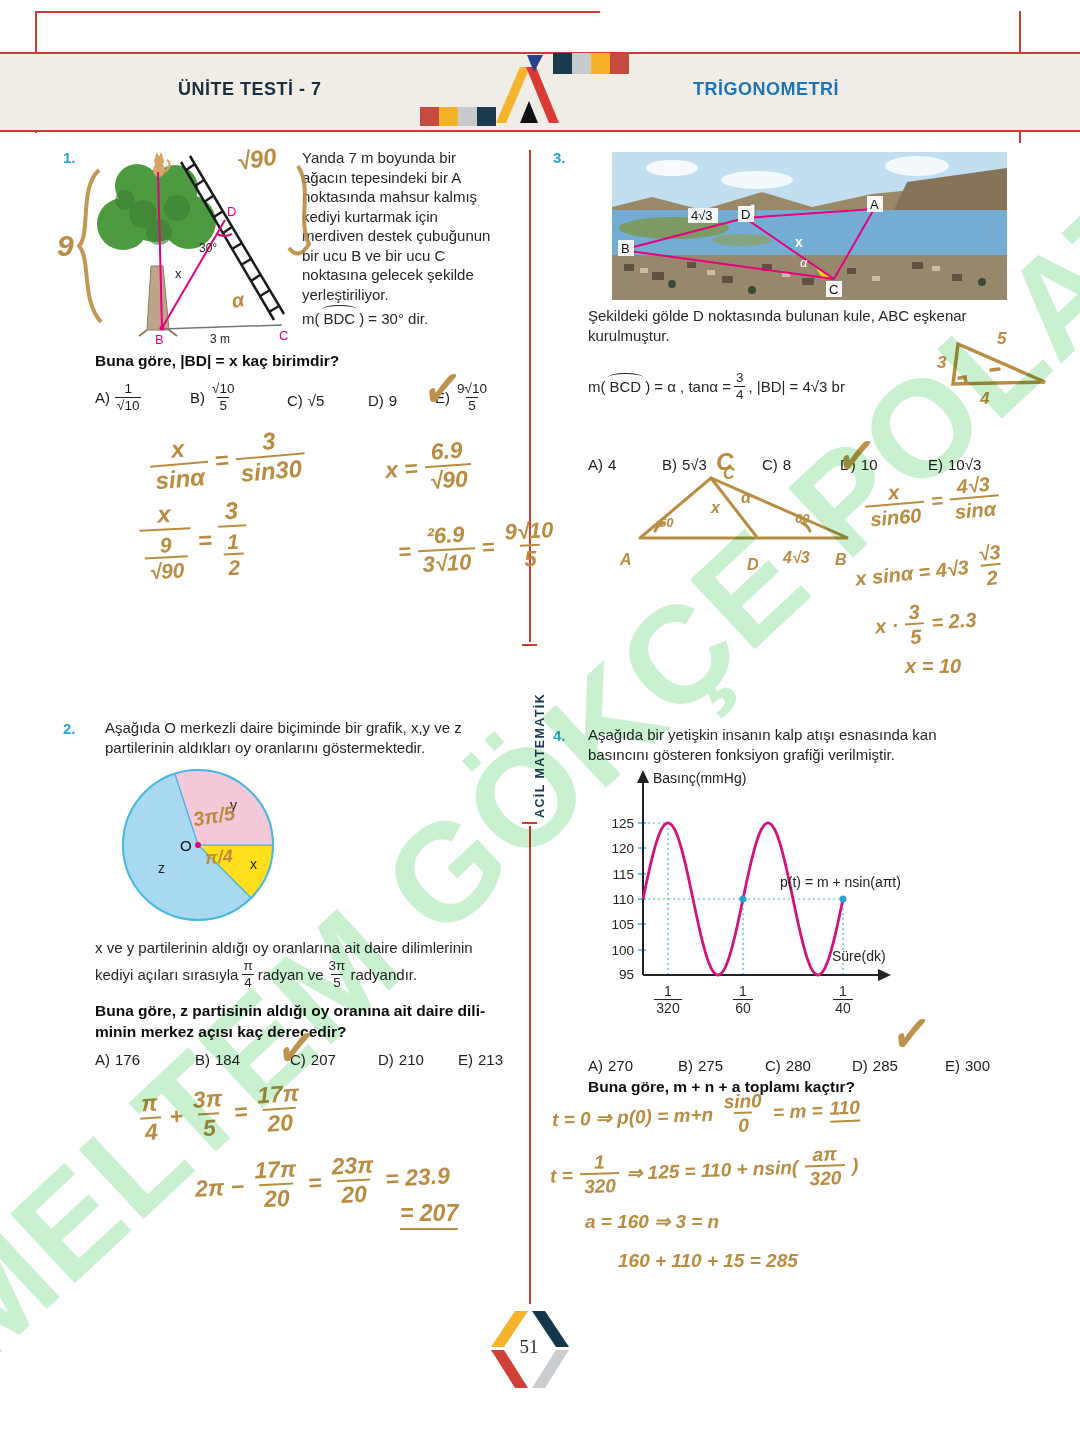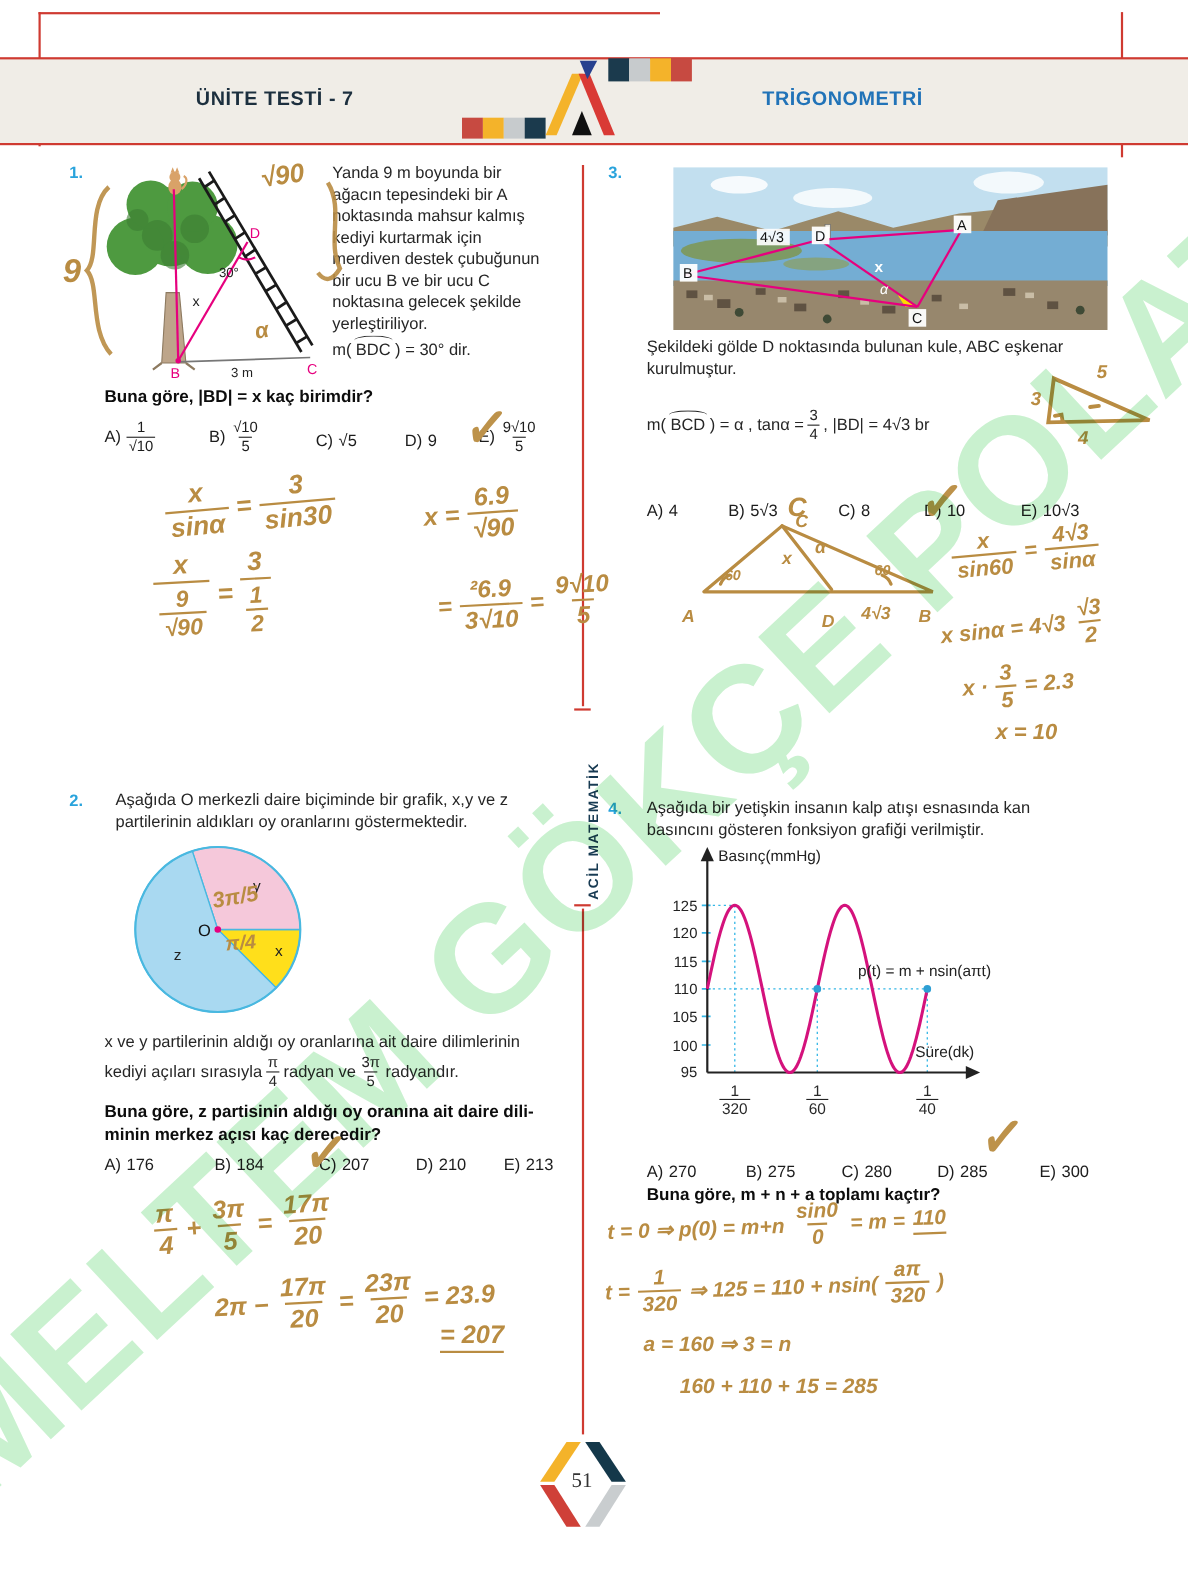--- a/index.html
+++ b/index.html
@@ -149,21 +149,21 @@
     <g stroke="#b98c42" stroke-width="4" fill="none" opacity="0.9">
       <path d="M44,22 C24,40 36,85 24,98 C36,111 26,152 46,174"></path>
       <path d="M243,18 C258,42 242,72 254,96 C247,108 240,108 234,100"></path>
     </g>
     <text x="2" y="108" font-size="30" font-style="italic" font-weight="bold" fill="#b98c42">9</text>
     <text x="183" y="22" font-size="24" font-style="italic" font-weight="bold" fill="#b98c42" transform="rotate(-8 183 22)">√90</text>
     <text x="178" y="160" font-size="20" font-style="italic" font-weight="bold" fill="#b98c42" transform="rotate(-10 178 160)">α</text>
   </svg>
 
   <div class="txt" style="left:302px;top:148px;width:210px">
-    <div>Yanda 9 m boyunda bir</div>
+    <div>Yanda 7 m boyunda bir</div>
       <div>ağacın tepesindeki bir A</div>
     <div>noktasında mahsur kalmış</div>
       <div>kediyi kurtarmak için</div>
     <div>merdiven destek çubuğunun</div>
       <div>bir ucu B ve bir ucu C</div>
     <div>noktasına gelecek şekilde</div>
       <div>yerleştiriliyor.</div>
   </div>
   <div class="mrow" style="left:302px;top:310px">
     <span>m(</span>

